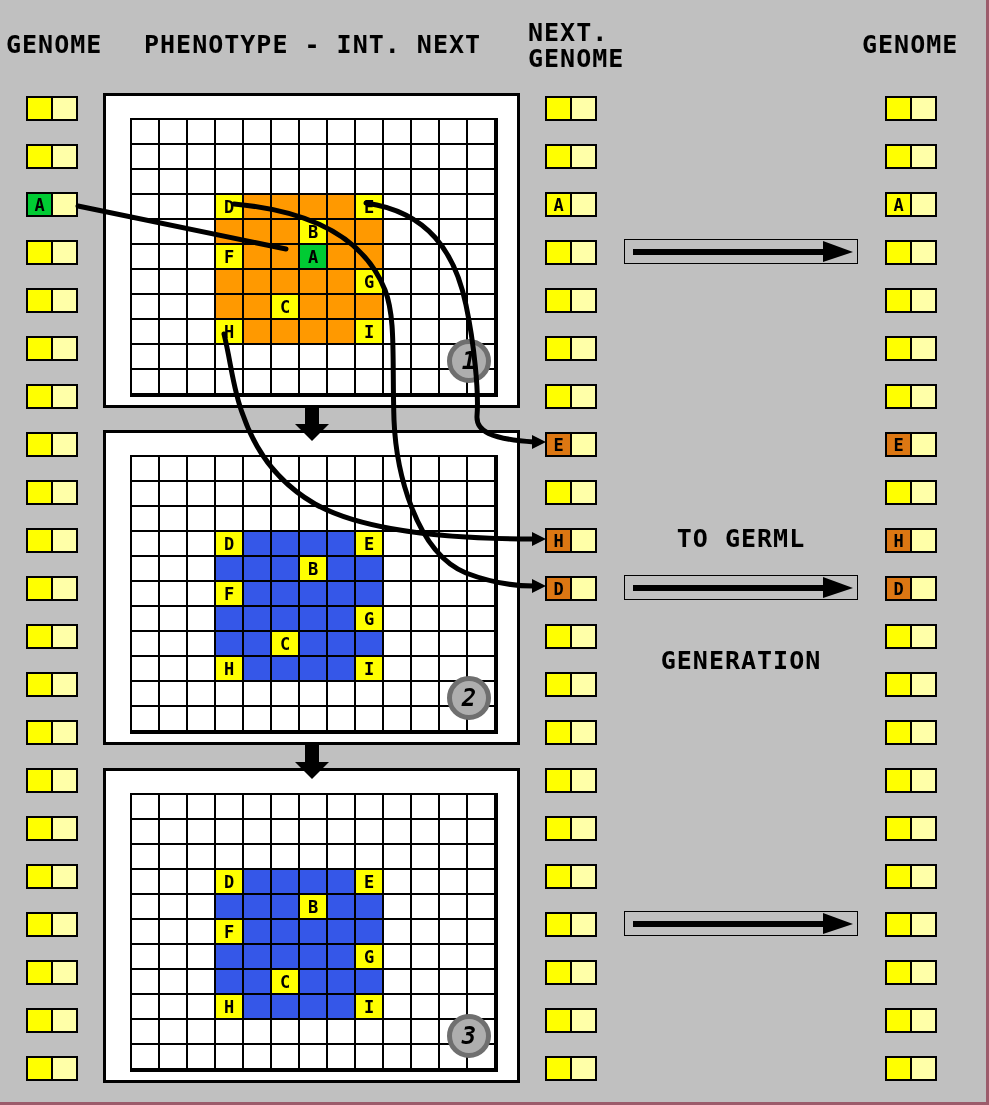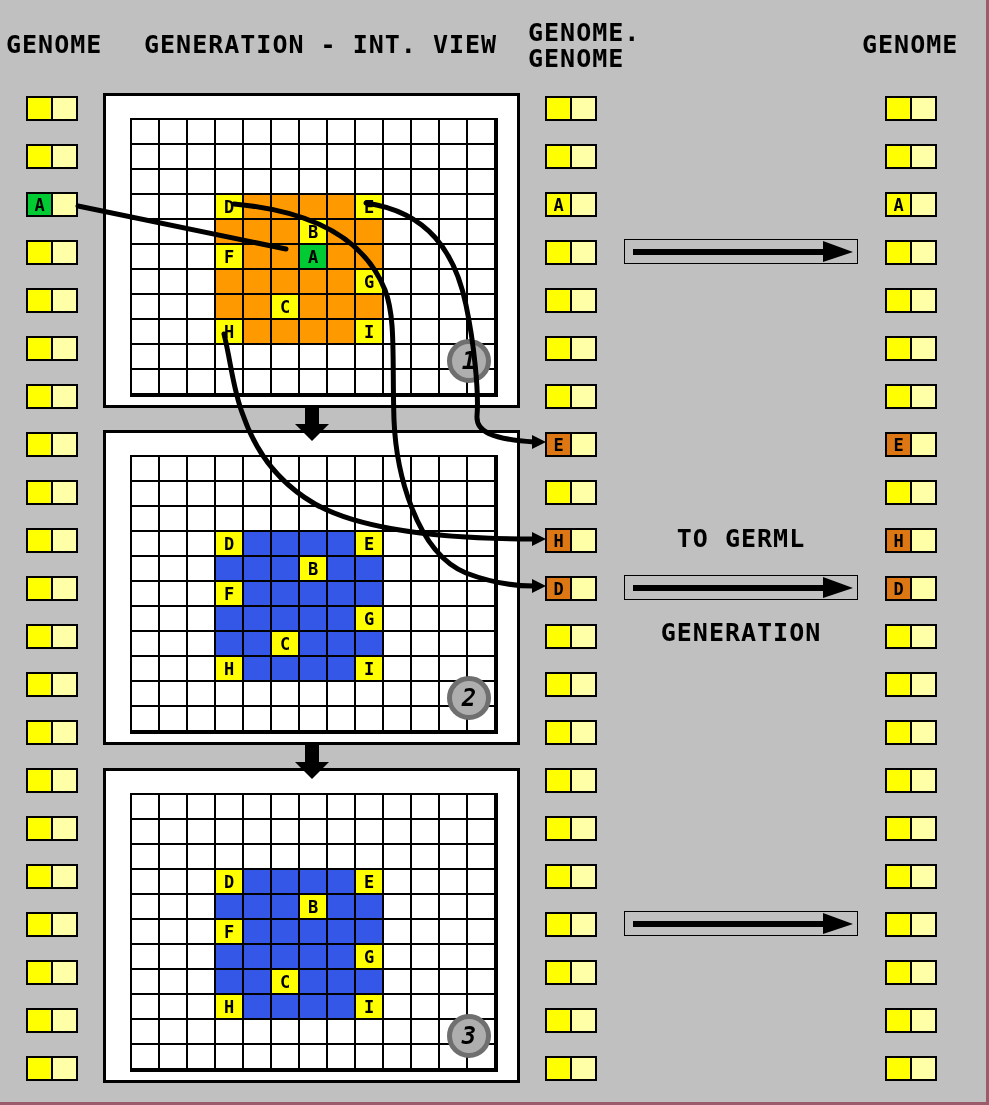--- a/index.html
+++ b/index.html
@@ -50,22 +50,22 @@
     position:absolute;left:624px;width:234px;text-align:center;
     font-weight:bold;font-size:25px;letter-spacing:1px;color:#000;white-space:pre;
   }
   .overlay{position:absolute;left:0;top:0;pointer-events:none;z-index:50;}
   .winborder{position:absolute;z-index:60;}
 </style>
 </head>
 <body>
 
 <div class="hdr" style="left:6px;top:32px">GENOME</div>
-<div class="hdr" style="left:144px;top:32px">GENERATION - INT. VIEW</div>
-<div class="hdr" style="left:528px;top:20px">GENOME.</div>
+<div class="hdr" style="left:144px;top:32px">PHENOTYPE - INT. NEXT</div>
+<div class="hdr" style="left:528px;top:20px">NEXT.</div>
 <div class="hdr" style="left:528px;top:46px">GENOME</div>
 <div class="hdr" style="left:862px;top:32px">GENOME</div>
 
 <div id="col-left">
     <div class="pair" style="left: 26px; top: 96px;">
       <span class="sq" style="background: rgb(255, 255, 0);"></span>
       <span class="sq right" style="background: rgb(255, 255, 168);"></span>
     </div>
     <div class="pair" style="left: 26px; top: 144px;">
       <span class="sq" style="background: rgb(255, 255, 0);"></span>
@@ -781,21 +781,21 @@
   </svg>
 </div>
 <div class="arrowbox" style="top:911px">
   <svg width="232" height="23">
     <rect x="8" y="9" width="192" height="6" fill="#000"></rect>
     <polygon points="198,1 228,12 198,22" fill="#000"></polygon>
   </svg>
 </div>
 
 <div class="translabel" style="top:524px">TO GERML</div>
-<div class="translabel" style="top:618px">GENERATION</div>
+<div class="translabel" style="top:646px">GENERATION</div>
 
 <svg class="overlay" width="989" height="1105">
 
   <g>
     <rect x="305" y="406" width="14" height="19" fill="#000"></rect>
     <polygon points="295,424 329,424 312,441" fill="#000"></polygon>
   </g>
 
   <g>
     <rect x="305" y="744" width="14" height="19" fill="#000"></rect>

